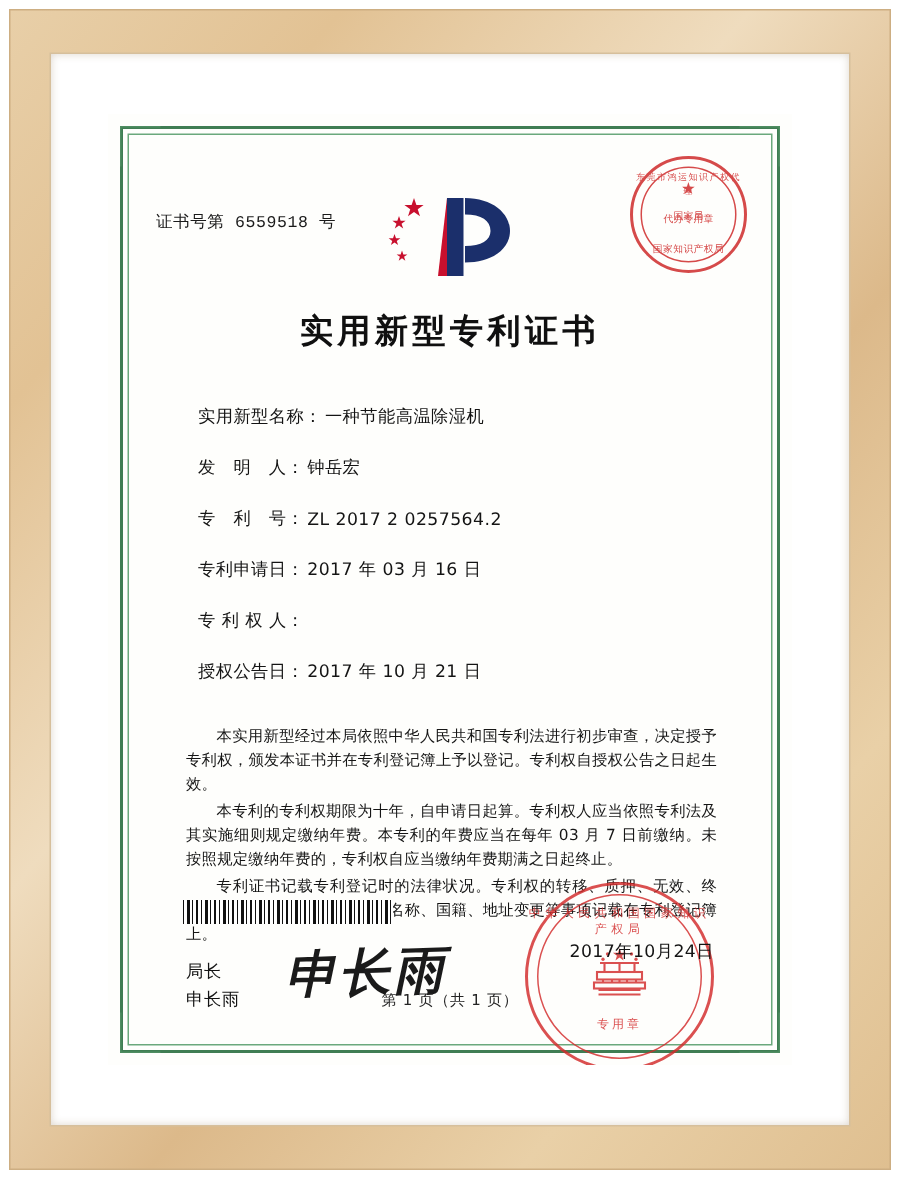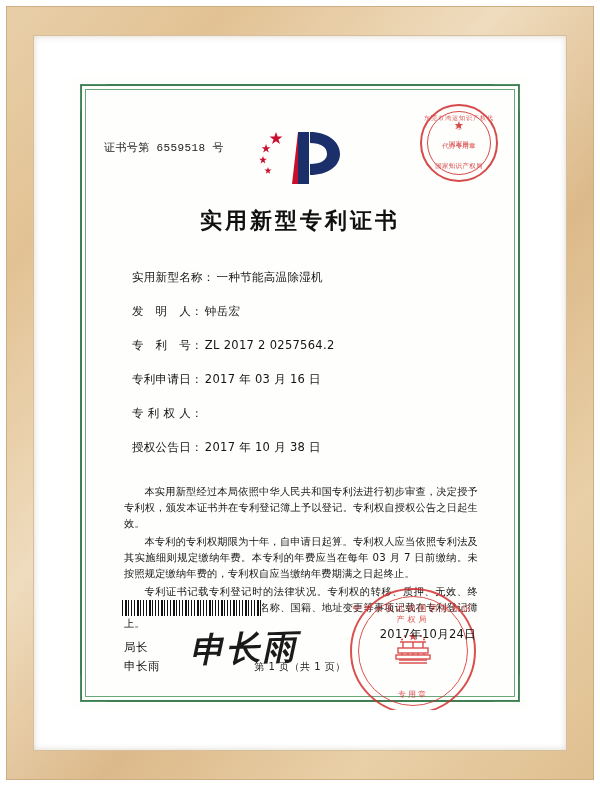--- a/index.html
+++ b/index.html
@@ -166,21 +166,21 @@
 
   
   .fields {
     position: absolute;
     left: 38px;
     right: 30px;
     top: 172px;
   }
   .field {
     display: flex;
-    align-items: flex-start;
+    align-items: center;
     margin-bottom: 19px;
     font-size: 11.5px;
     color: #141414;
     letter-spacing: .3px;
   }
   .field .label {
     white-space: nowrap;
   }
   .field .value {
     margin-left: 2px;
@@ -270,21 +270,21 @@
     height: 42px;
   }
   .seal-text-top, .seal-text-bottom {
     position: absolute;
     left: 0; right: 0;
     text-align: center;
     font-size: 8px;
     letter-spacing: 3px;
   }
   .seal-text-top { top: 13px; }
-  .seal-text-bottom { bottom: 12px; letter-spacing: 2px; }
+  .seal-text-bottom { bottom: 24px; letter-spacing: 2px; }
 
   
   .issue-date {
     position: absolute;
     right: 30px;
     bottom: 46px;
     font-size: 11.5px;
     color: #141414;
     letter-spacing: .3px;
   }
@@ -361,21 +361,21 @@
             </div>
             <div class="field">
               <span class="label">专利申请日：</span>
               <span class="value">2017 年 03 月 16 日</span>
             </div>
             <div class="field">
               <span class="label">专 利 权 人：</span>
             </div>
             <div class="field">
               <span class="label">授权公告日：</span>
-              <span class="value">2017 年 10 月 38 日</span>
+              <span class="value">2017 年 10 月 21 日</span>
             </div>
           </div>
 
           <div class="paras">
             <p>本实用新型经过本局依照中华人民共和国专利法进行初步审查，决定授予专利权，颁发本证书并在专利登记簿上予以登记。专利权自授权公告之日起生效。</p>
             <p>本专利的专利权期限为十年，自申请日起算。专利权人应当依照专利法及其实施细则规定缴纳年费。本专利的年费应当在每年 03 月 7 日前缴纳。未按照规定缴纳年费的，专利权自应当缴纳年费期满之日起终止。</p>
             <p>专利证书记载专利登记时的法律状况。专利权的转移、质押、无效、终止、恢复和专利权人的姓名或名称、国籍、地址变更等事项记载在专利登记簿上。</p>
           </div>
 
           <div class="barcode"></div>

